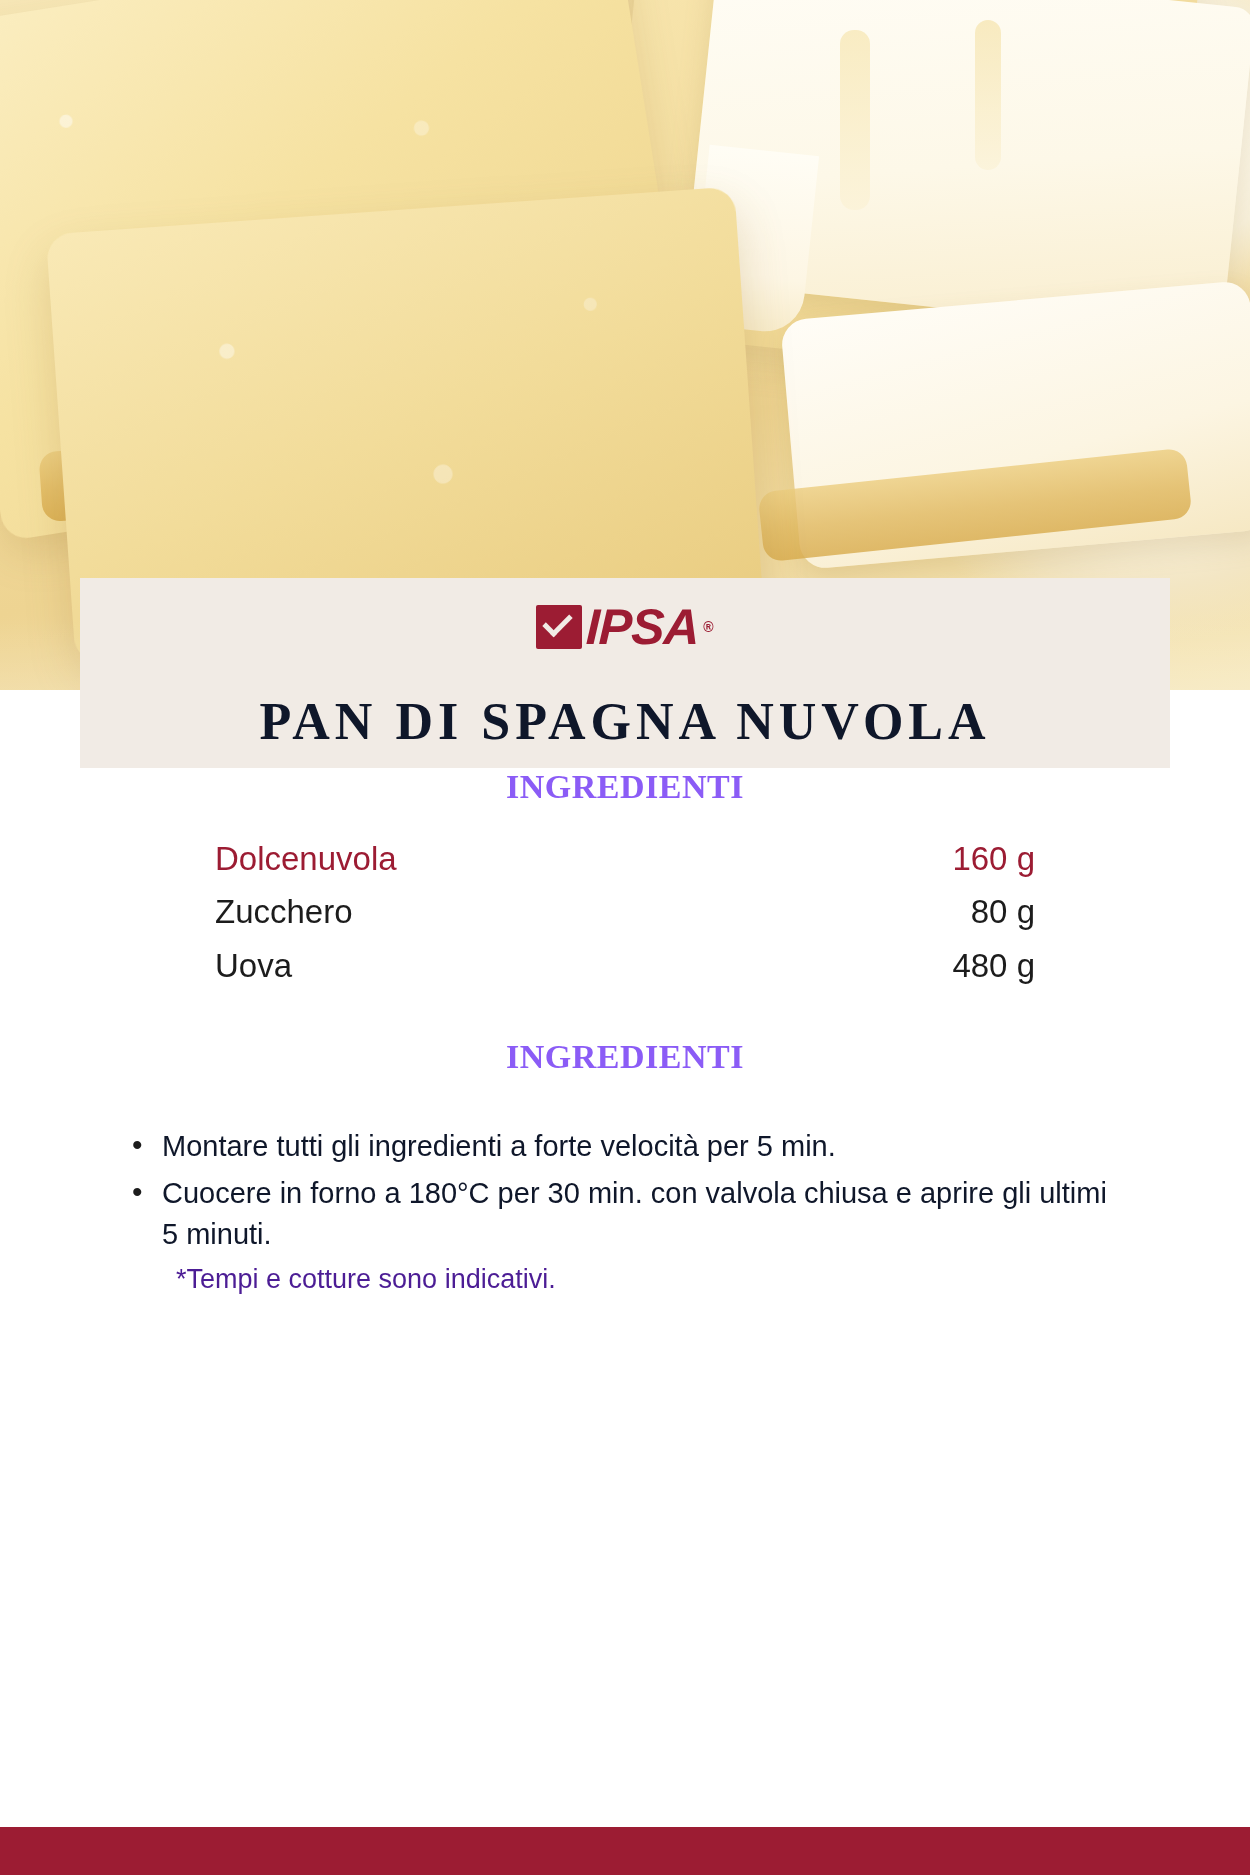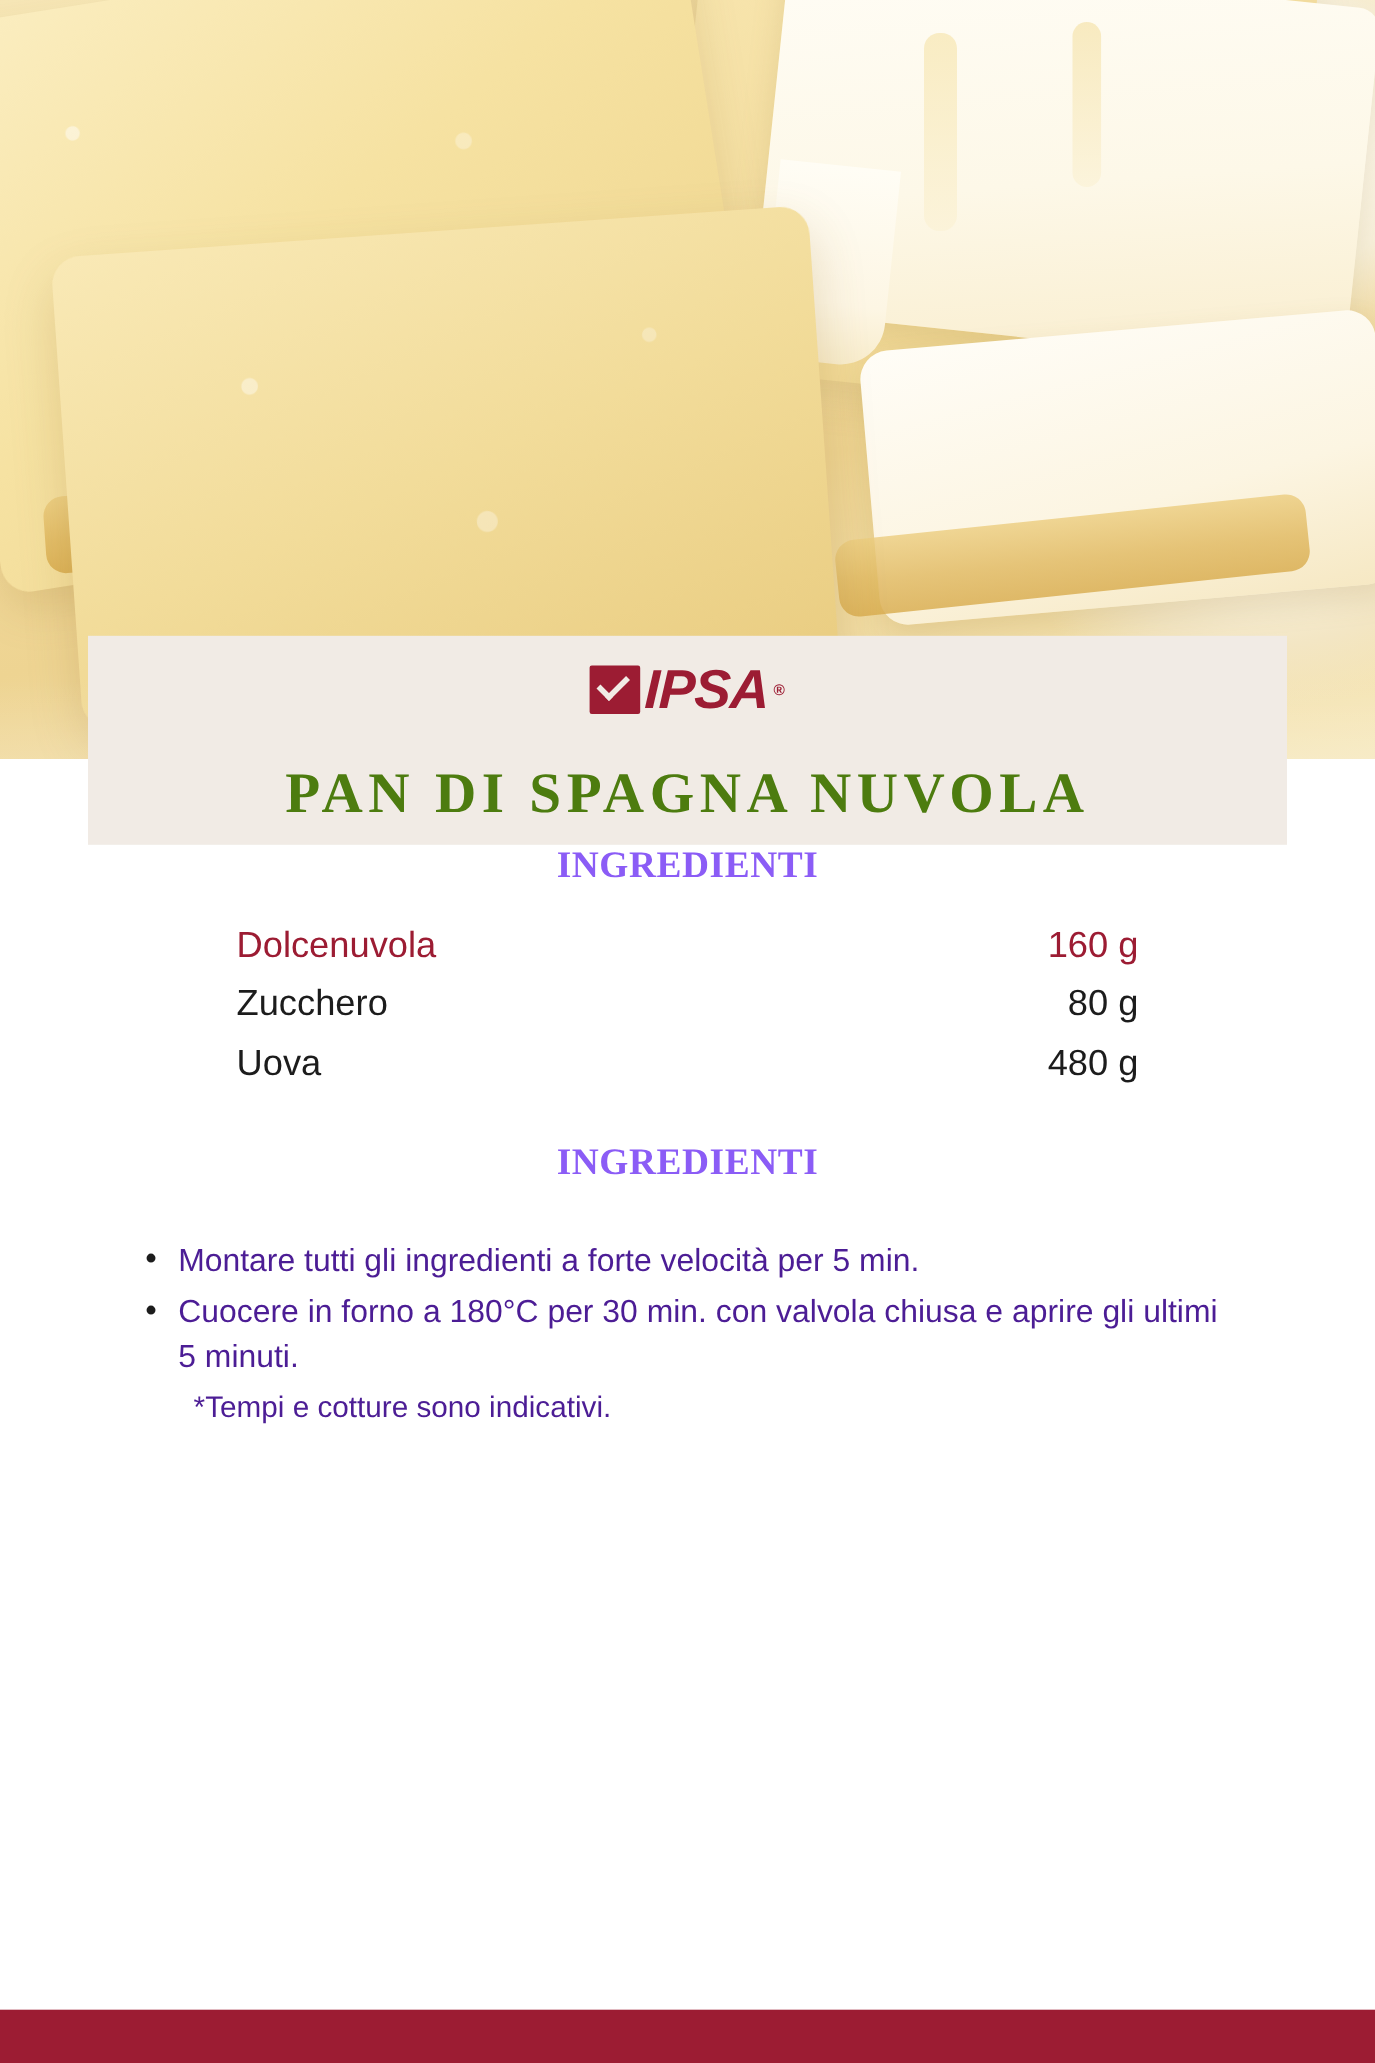--- a/index.html
+++ b/index.html
@@ -164,21 +164,21 @@
   .logo-reg {
     font-size: 14px;
     color: #9c1c33;
     vertical-align: super;
     font-weight: 700;
   }
   .recipe-title {
     font-family: "Liberation Serif", serif;
     font-size: 52px;
     letter-spacing: 5px;
-    color: #4d7c0f;
+    color: #0f172a;
     text-align: center;
     line-height: 1.1;
     white-space: nowrap;
   }
 
   
   .content {
     position: absolute;
     left: 0;
     top: 768px;
@@ -216,21 +216,21 @@
   }
   .steps {
     margin: 50px auto 0 auto;
     width: 1010px;
     padding: 0;
     list-style: none;
   }
   .step {
     position: relative;
     font-size: 29px;
-    color: #4c1d95;
+    color: #0f172a;
     line-height: 1.42;
     padding-left: 42px;
     margin-bottom: 6px;
   }
   .step::before {
     content: "•";
     position: absolute;
     left: 12px;
     top: -2px;
     font-size: 30px;

